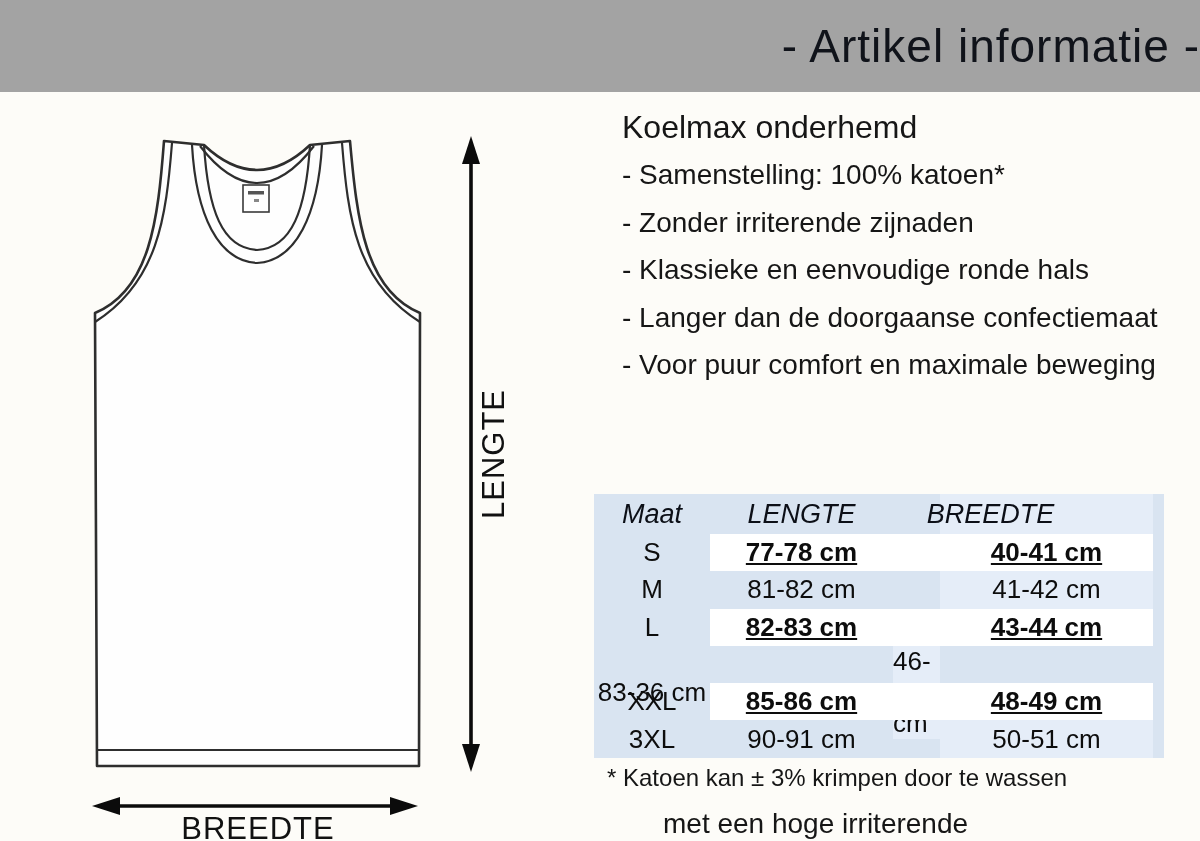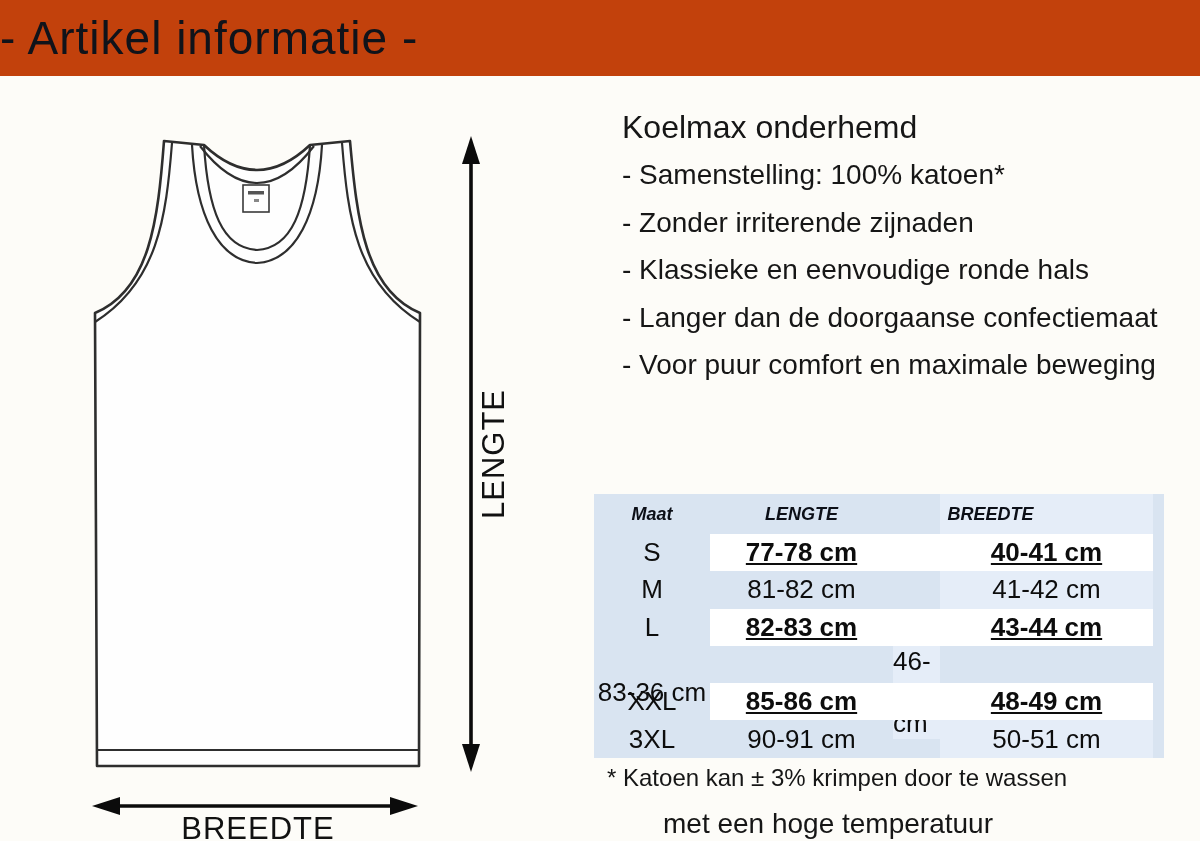--- a/index.html
+++ b/index.html
@@ -4,22 +4,22 @@
 <style>
   html,body{margin:0;padding:0;background:#ffffff;}
   #stage{
     position:relative;width:1200px;height:841px;overflow:hidden;
     background:#fdfcf8;
     font-family:"Liberation Sans","DejaVu Sans",sans-serif;
     color:#151515;
   }
   
   .band{
-    position:absolute;left:0;top:0;width:1200px;height:76px;
-    background:#c2410c;display:flex;align-items:center;justify-content:flex-start;
+    position:absolute;left:0;top:0;width:1200px;height:92px;
+    background:#a3a3a3;display:flex;align-items:center;justify-content:flex-end;
   }
   .band h1{
     margin:0;font-size:46px;font-weight:400;letter-spacing:1px;color:#10131a;
   }
   
   .shirt-svg{position:absolute;left:85px;top:130px;}
   
   .arrow-v{position:absolute;left:454px;top:134px;}
   .arrow-h{position:absolute;left:90px;top:792px;}
   .len-label{
@@ -39,21 +39,21 @@
   .info .title{font-size:32px;}
   
   .sizetable{
     position:absolute;left:594px;top:494px;width:570px;height:264px;
     background:#d9e4f1;font-size:26px;color:#0d0d0d;
   }
   .trow{
     display:grid;grid-template-columns:116px 183px 47px 213px 11px;
     height:37.3px;align-items:center;
   }
-  .trow.head{height:40px;font-size:18px;font-weight:bold;font-style:italic;color:#0c0f17;border-radius:19px;}
+  .trow.head{height:40px;font-size:27px;font-weight:normal;font-style:italic;color:#0c0f17;border-radius:19px;}
   .cell{height:100%;display:flex;align-items:center;justify-content:center;}
   .head .c-bre{padding-right:112px;}
   .trow .c-bre.tint{background:#e5edf8;}
   .trow.alt .c-len,.trow.alt .c-gap,.trow.alt .c-bre{background:#ffffff;}
   .trow.alt .c-len,.trow.alt .c-bre{font-weight:bold;text-decoration:underline;}
   
   .footnote1{position:absolute;left:607px;top:764px;font-size:24px;color:#161616;}
   .footnote2{position:absolute;left:663px;top:808px;font-size:28px;color:#161616;}
 </style>
 </head>
@@ -161,15 +161,15 @@
     <div class="trow">
       <div class="cell c-maat">3XL</div>
       <div class="cell c-len">90-91 cm</div>
       <div class="cell c-gap"></div>
       <div class="cell c-bre tint">50-51 cm</div>
       <div class="cell c-end"></div>
     </div>
   </div>
 
   <div class="footnote1">* Katoen kan ± 3% krimpen door te wassen</div>
-  <div class="footnote2">met een hoge temperatuur</div>
+  <div class="footnote2">met een hoge irriterende</div>
 
 </div>
 
 </body></html>

